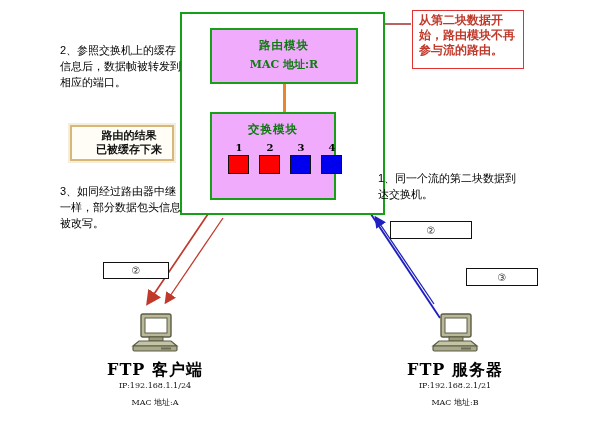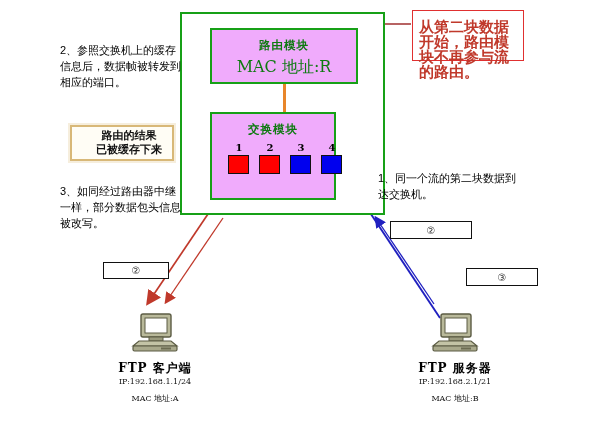--- a/index.html
+++ b/index.html
@@ -20,21 +20,21 @@
     position:absolute;border:2px solid #17a017;background:#f0abfc;
     box-sizing:border-box;text-align:center;
   }
   .mod-router{left:210px;top:28px;width:148px;height:56px;}
   .mod-switch{left:210px;top:112px;width:126px;height:88px;}
   .mod-title{
     color:#0f7a12;font-weight:bold;font-size:11.5px;letter-spacing:1px;
     margin-top:8px;
   }
   .mod-sub{
-    color:#0f7a12;font-weight:normal;font-size:16px;margin-top:4px;
+    color:#0f7a12;font-weight:bold;font-size:11px;margin-top:4px;
     font-family:"DejaVu Serif","Liberation Serif",serif;
   }
   .orange-link{
     position:absolute;left:283px;top:84px;width:3px;height:28px;background:#e8862a;
   }
 
   
   .ports{position:absolute;left:228px;top:143px;width:115px;height:34px;}
   .port-wrap{position:absolute;width:22px;text-align:center;}
   .port-num{
@@ -58,41 +58,41 @@
   .cache-box{
     position:absolute;left:70px;top:125px;width:104px;height:36px;
     border:2px solid #d8b878;background:#fffdf5;box-sizing:border-box;
     box-shadow:0 0 0 2px #f6eedd;
     display:flex;flex-direction:column;align-items:center;justify-content:center;padding-left:14px;
   }
   .cache-line{font-size:11px;font-weight:bold;color:#111;line-height:14px;}
 
   
   .red-note{
-    position:absolute;left:412px;top:10px;width:112px;height:51px;
+    position:absolute;left:412px;top:10px;width:112px;height:59px;
     border:1.5px solid #e03030;background:#ffffff;box-sizing:border-box;
-    padding:9px 6px;color:#c0392b;font-size:15px;line-height:15px;font-weight:bold;
+    padding:2px 6px;color:#c0392b;font-size:12px;line-height:15px;font-weight:bold;
   }
 
   
   .numbox{
     position:absolute;border:1.5px solid #111;background:#fff;
     display:flex;align-items:center;justify-content:center;
     font-size:10px;color:#333;box-sizing:border-box;
   }
   #num-left{left:103px;top:262px;width:66px;height:17px;}
   #num-mid{left:390px;top:221px;width:82px;height:18px;}
   #num-right{left:466px;top:268px;width:72px;height:18px;}
 
   
   .host{position:absolute;width:170px;text-align:center;}
   #host-client{left:70px;top:312px;}
   #host-server{left:370px;top:312px;}
   .host-name{
-    font-size:12px;font-weight:bold;color:#000;margin-top:4px;
+    font-size:16px;font-weight:bold;color:#000;margin-top:4px;
     font-family:"DejaVu Serif","Liberation Serif",serif;letter-spacing:1px;
   }
   .host-ip{font-size:8px;color:#111;
     font-family:"DejaVu Serif","Liberation Serif",serif;}
   .host-mac{font-size:8px;color:#111;margin-top:7px;
     font-family:"DejaVu Serif","Liberation Serif",serif;}
   .pc-icon{display:block;margin:0 auto;}
 
   
   .watermark{

